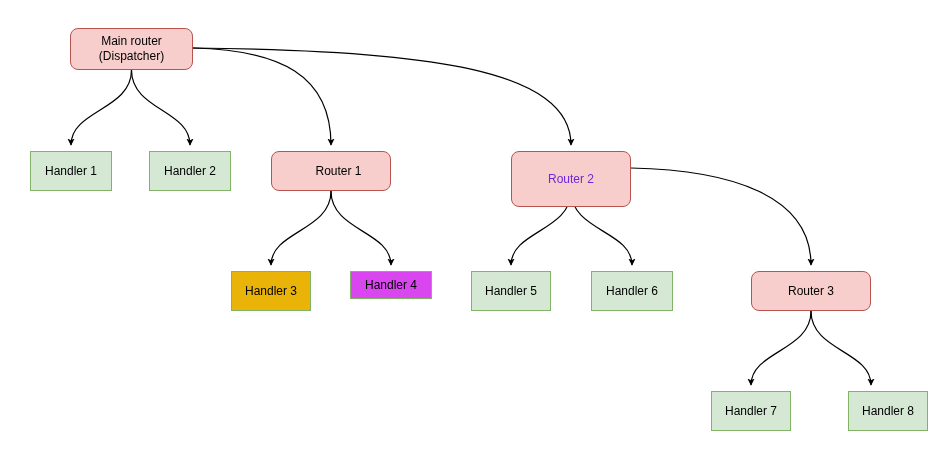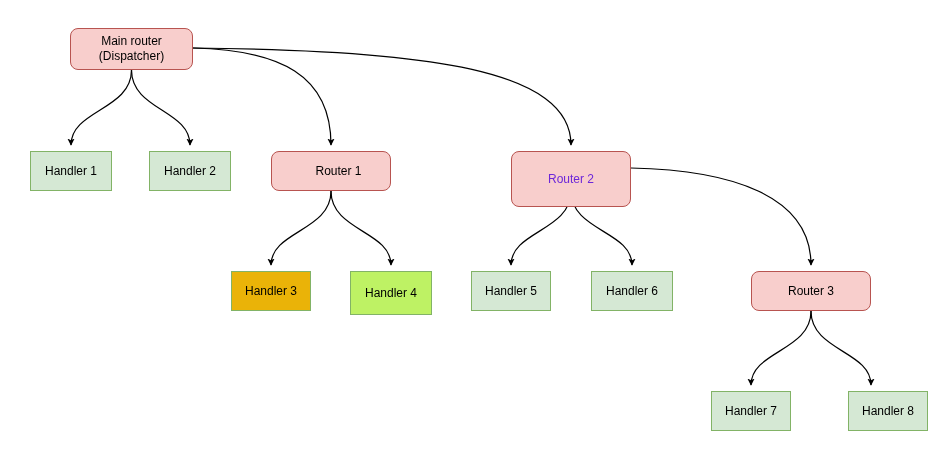--- a/index.html
+++ b/index.html
@@ -74,21 +74,21 @@
   </svg>
 
   <div id="node-layer">
       <div class="node router" style="left: 70px; top: 28px; width: 123px; height: 42px; background: rgb(248, 206, 204); border-color: rgb(184, 84, 80); color: rgb(0, 0, 0);"><span>Main router
 (Dispatcher)</span></div>
       <div class="node handler" style="left: 30px; top: 151px; width: 82px; height: 40px; background: rgb(213, 232, 212); border-color: rgb(130, 179, 102); color: rgb(0, 0, 0);"><span>Handler 1</span></div>
       <div class="node handler" style="left: 149px; top: 151px; width: 82px; height: 40px; background: rgb(213, 232, 212); border-color: rgb(130, 179, 102); color: rgb(0, 0, 0);"><span>Handler 2</span></div>
       <div class="node router" style="left: 271px; top: 151px; width: 120px; height: 40px; background: rgb(248, 206, 204); border-color: rgb(184, 84, 80); color: rgb(0, 0, 0); padding-left: 15px;"><span>Router 1</span></div>
       <div class="node router" style="left: 511px; top: 151px; width: 120px; height: 56px; background: rgb(248, 206, 204); border-color: rgb(184, 84, 80); color: #6d28d9;"><span>Router 2</span></div>
       <div class="node handler" style="left: 231px; top: 271px; width: 80px; height: 40px; background: #eab308; border-color: rgb(130, 179, 102); color: rgb(0, 0, 0);"><span>Handler 3</span></div>
-      <div class="node handler" style="left: 350px; top: 271px; width: 82px; height: 44px; background: #bef264; border-color: rgb(130, 179, 102); color: rgb(0, 0, 0);"><span>Handler 4</span></div>
+      <div class="node handler" style="left: 350px; top: 271px; width: 82px; height: 28px; background: #d946ef; border-color: rgb(130, 179, 102); color: rgb(0, 0, 0);"><span>Handler 4</span></div>
       <div class="node handler" style="left: 471px; top: 271px; width: 80px; height: 40px; background: rgb(213, 232, 212); border-color: rgb(130, 179, 102); color: rgb(0, 0, 0);"><span>Handler 5</span></div>
       <div class="node handler" style="left: 591px; top: 271px; width: 82px; height: 40px; background: rgb(213, 232, 212); border-color: rgb(130, 179, 102); color: rgb(0, 0, 0);"><span>Handler 6</span></div>
       <div class="node router" style="left: 751px; top: 271px; width: 120px; height: 40px; background: rgb(248, 206, 204); border-color: rgb(184, 84, 80); color: rgb(0, 0, 0);"><span>Router 3</span></div>
       <div class="node handler" style="left: 711px; top: 391px; width: 80px; height: 40px; background: rgb(213, 232, 212); border-color: rgb(130, 179, 102); color: rgb(0, 0, 0);"><span>Handler 7</span></div>
       <div class="node handler" style="left: 831px; top: 391px; width: 80px; height: 40px; background: rgb(213, 232, 212); border-color: rgb(130, 179, 102); color: rgb(0, 0, 0); margin-left: 17px;"><span>Handler 8</span></div>
     </div>
 
 </div>
 
 </body></html>

